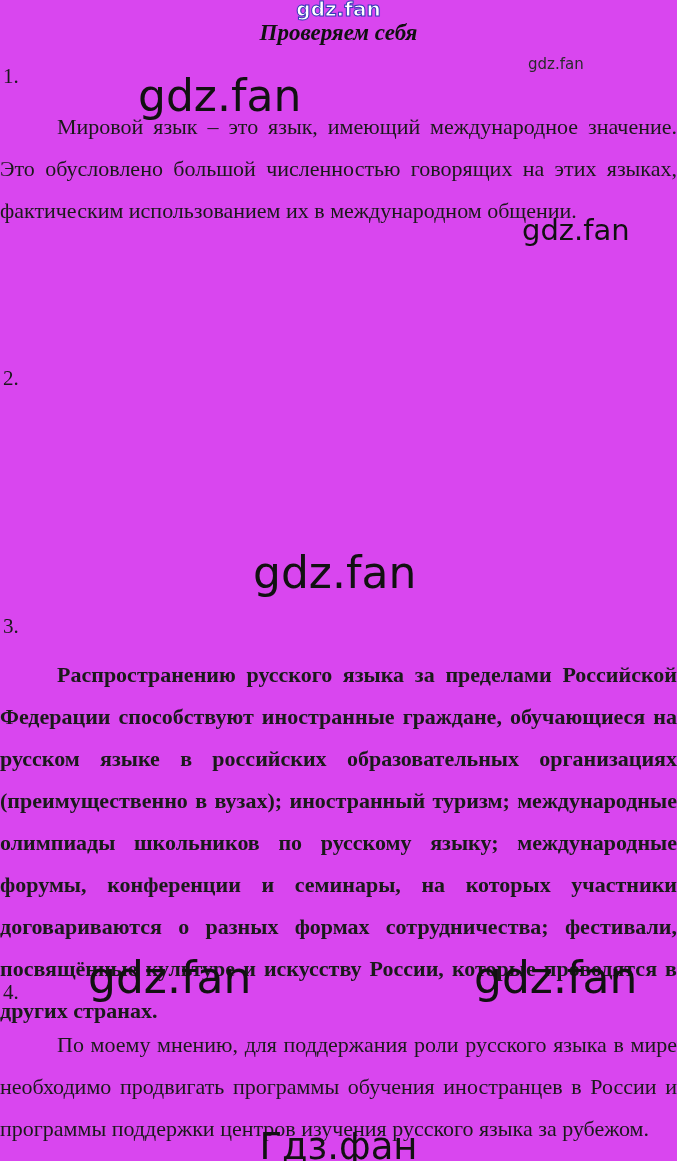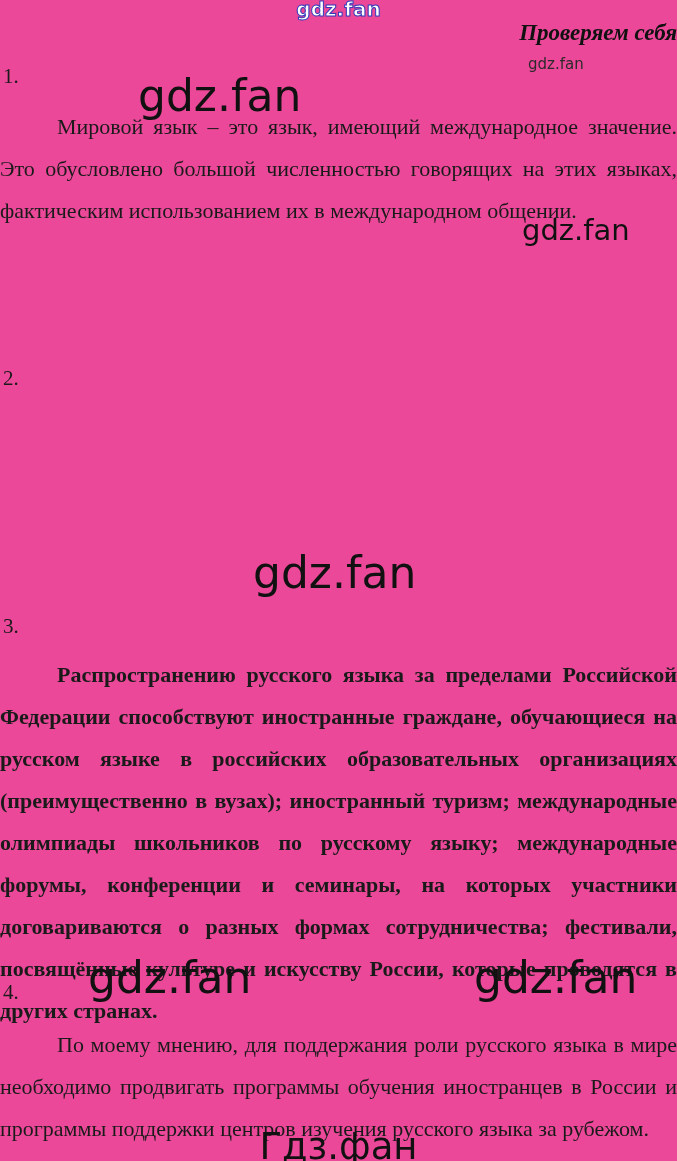--- a/index.html
+++ b/index.html
@@ -1,20 +1,20 @@
 <!DOCTYPE html>
 <html><head>
 <meta charset="utf-8">
 <style>
   html, body { margin: 0; padding: 0; background: #ffffff; }
   .page {
     position: relative;
     width: 677px;
     height: 1161px;
-    background: #ec4899;
+    background: #d946ef;
     overflow: hidden;
     font-family: "Liberation Serif", "DejaVu Serif", serif;
     color: #1a1a1a;
   }
   
   .para {
     position: absolute;
     left: 0;
     width: 677px;
     margin: 0;
@@ -30,21 +30,21 @@
     font-size: 21px;
     line-height: 24px;
     color: #1a1a1a;
   }
   .page-title {
     position: absolute;
     top: 20px;
     left: 0;
     width: 677px;
     margin: 0;
-    text-align: right;
+    text-align: center;
     font-size: 23px;
     font-weight: bold;
     font-style: italic;
     color: #111111;
   }
   
   .wm {
     position: absolute;
     font-family: "DejaVu Sans", "Liberation Sans", sans-serif;
     color: #111111;

